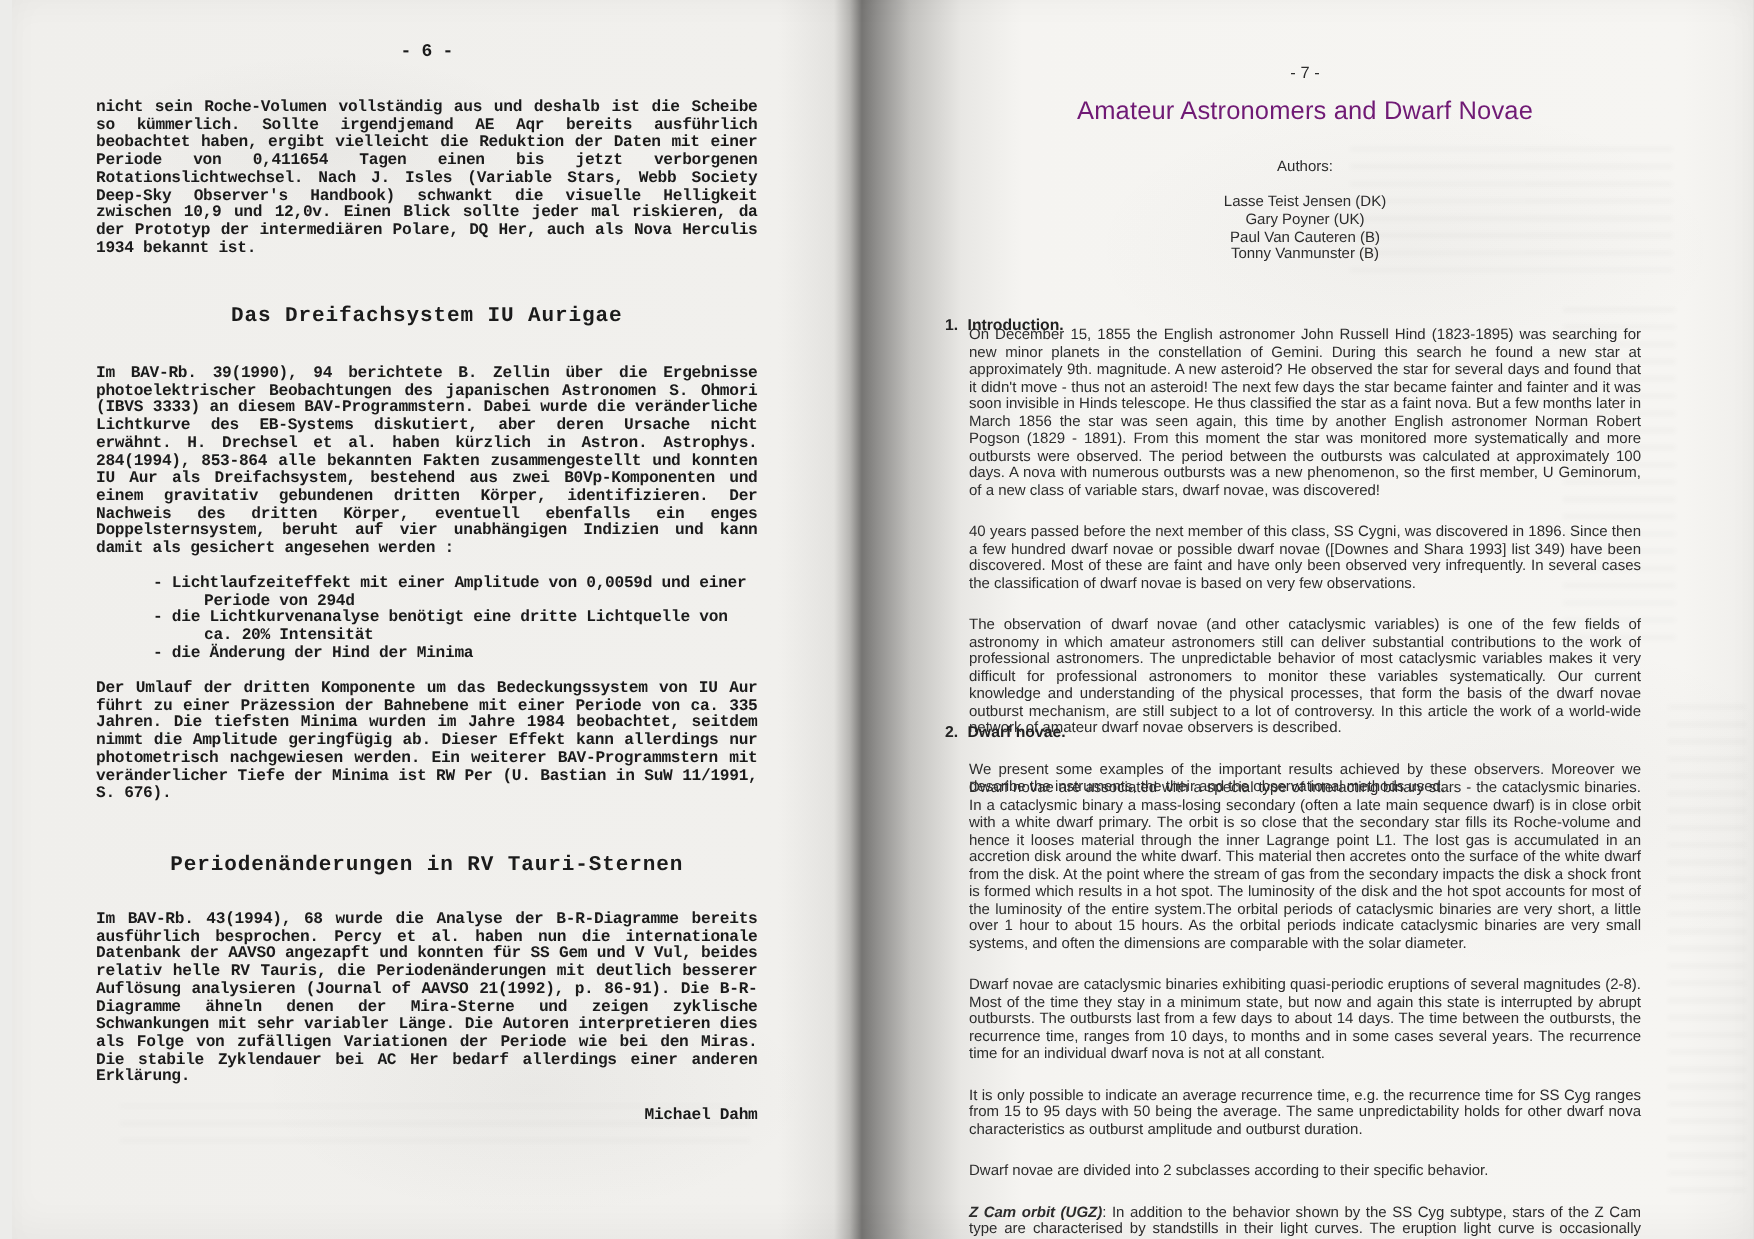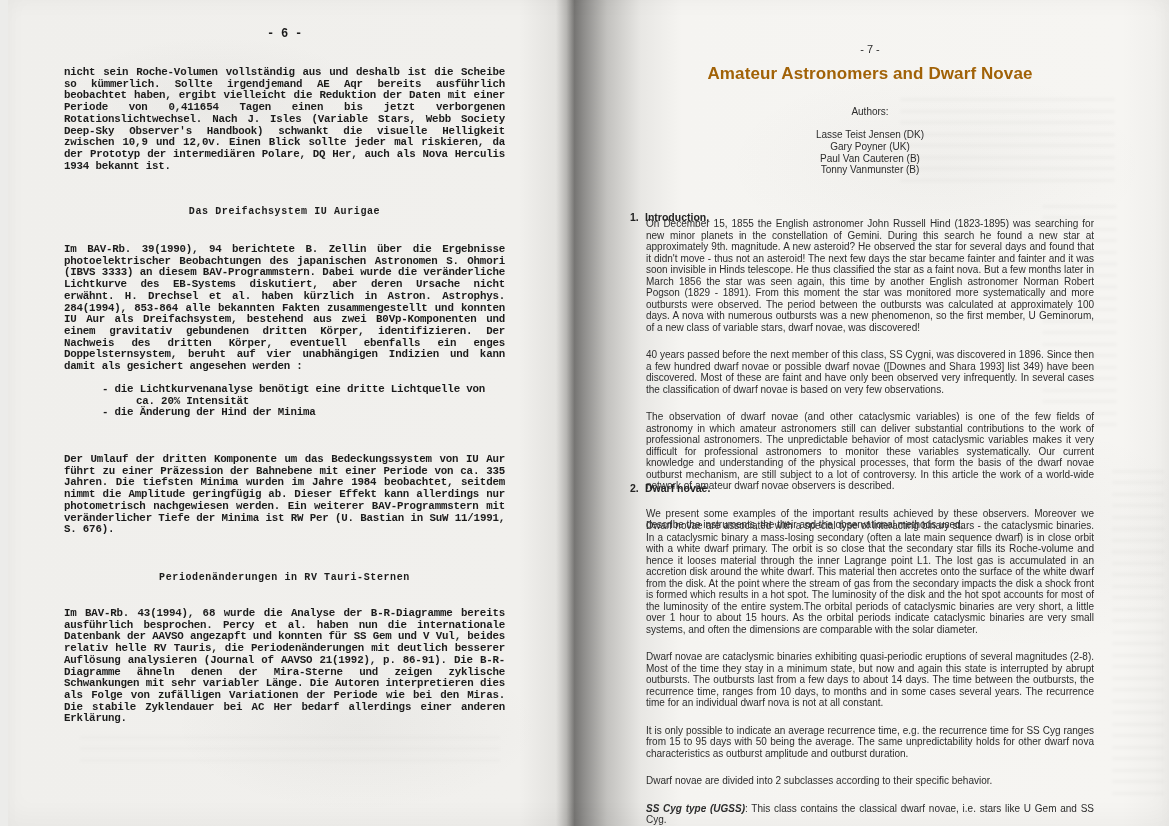--- a/index.html
+++ b/index.html
@@ -63,31 +63,31 @@
     font-size: 10px;
     line-height: 11.5px;
   }
   .abs { position: absolute; }
   .center { text-align: center; }
   .just { text-align: justify; }
   .pre { white-space: pre; }
 
   
   .lp-col { left: 64px; width: 441px; }
-  .lp-heading { font-size: 10px; letter-spacing: 0.6px; }
+  .lp-heading { font-size: 14px; letter-spacing: 0.6px; }
   .lp-bullet {
     padding-left: 72px;
     text-indent: -34px;
   }
   .lp-sig { text-align: right; }
 
   
   .rp-col { left: 630px; width: 480px; }
   .rp-pagenum { font-size: 11px; font-weight: 400; }
-  .rp-title { font-size: 17px; font-weight: 700; color: #a16207; letter-spacing: 0.1px; }
+  .rp-title { font-size: 17px; font-weight: 400; color: #701a75; letter-spacing: 0.1px; }
   .rp-authors div { line-height: 11.8px; }
   .rp-heading { font-weight: 700; font-size: 10.5px; color: #222; }
   .rp-heading .num { display: inline-block; width: 15px; }
   .rp-body p { margin: 16px; }
   .rp-sub { margin-top: 11px !important; }
   .lead { font-weight: 700; font-style: italic; }
 </style>
 </head>
 <body>
 
@@ -102,30 +102,32 @@
 
   <div class="abs mono lp-col center pre" style="top:29px; font-size:12px;">- 6 -</div>
 
   <div class="abs mono lp-col just" style="top:67px;">nicht sein Roche-Volumen vollständig aus und deshalb ist die Scheibe so kümmerlich. Sollte irgendjemand AE Aqr bereits ausführlich beobachtet haben, ergibt vielleicht die Reduktion der Daten mit einer Periode von 0,411654 Tagen einen bis jetzt verborgenen Rotationslichtwechsel. Nach J. Isles (Variable Stars, Webb Society Deep-Sky Observer's Handbook) schwankt die visuelle Helligkeit zwischen 10,9 und 12,0v. Einen Blick sollte jeder mal riskieren, da der Prototyp der intermediären Polare, DQ Her, auch als Nova Herculis 1934 bekannt ist.</div>
 
   <div class="abs mono lp-col center lp-heading" style="top:206px;">Das Dreifachsystem IU Aurigae</div>
 
   <div class="abs mono lp-col just" style="top:244px;">Im BAV-Rb. 39(1990), 94 berichtete B. Zellin über die Ergebnisse photoelektrischer Beobachtungen des japanischen Astronomen S. Ohmori (IBVS 3333) an diesem BAV-Programmstern. Dabei wurde die veränderliche Lichtkurve des EB-Systems diskutiert, aber deren Ursache nicht erwähnt. H. Drechsel et al. haben kürzlich in Astron. Astrophys. 284(1994), 853-864 alle bekannten Fakten zusammengestellt und konnten IU Aur als Dreifachsystem, bestehend aus zwei B0Vp-Komponenten und einem gravitativ gebundenen dritten Körper, identifizieren. Der Nachweis des dritten Körper, eventuell ebenfalls ein enges Doppelsternsystem, beruht auf vier unabhängigen Indizien und kann damit als gesichert angesehen werden :</div>
 
   <div class="abs mono lp-col" style="top:384px;">
+    <div class="lp-bullet">- Lichtlaufzeiteffekt mit einer Amplitude von 0,0059d und einer Periode von 294d</div>
     <div class="lp-bullet">- die Lichtkurvenanalyse benötigt eine dritte Lichtquelle von ca. 20% Intensität</div>
     <div class="lp-bullet">- die Änderung der Hind der Minima</div>
   </div>
 
   <div class="abs mono lp-col just" style="top:454px;">Der Umlauf der dritten Komponente um das Bedeckungssystem von IU Aur führt zu einer Präzession der Bahnebene mit einer Periode von ca. 335 Jahren. Die tiefsten Minima wurden im Jahre 1984 beobachtet, seitdem nimmt die Amplitude geringfügig ab. Dieser Effekt kann allerdings nur photometrisch nachgewiesen werden. Ein weiterer BAV-Programmstern mit veränderlicher Tiefe der Minima ist RW Per (U. Bastian in SuW 11/1991, S. 676).</div>
 
   <div class="abs mono lp-col center lp-heading" style="top:572px;">Periodenänderungen in RV Tauri-Sternen</div>
 
   <div class="abs mono lp-col just" style="top:608px;">Im BAV-Rb. 43(1994), 68 wurde die Analyse der B-R-Diagramme bereits ausführlich besprochen. Percy et al. haben nun die internationale Datenbank der AAVSO angezapft und konnten für SS Gem und V Vul, beides relativ helle RV Tauris, die Periodenänderungen mit deutlich besserer Auflösung analysieren (Journal of AAVSO 21(1992), p. 86-91). Die B-R-Diagramme ähneln denen der Mira-Sterne und zeigen zyklische Schwankungen mit sehr variabler Länge. Die Autoren interpretieren dies als Folge von zufälligen Variationen der Periode wie bei den Miras. Die stabile Zyklendauer bei AC Her bedarf allerdings einer anderen Erklärung.</div>
 
+  <div class="abs mono lp-col lp-sig" style="top:739px;">Michael Dahm</div>
 
   <div class="abs sans rp-col center pre rp-pagenum" style="top:44px;">- 7 -</div>
 
   <div class="abs sans rp-col center rp-title" style="top:68px;">Amateur Astronomers and Dwarf Novae</div>
 
   <div class="abs sans rp-col center" style="top:106px;">Authors:</div>
 
   <div class="abs sans rp-col center rp-authors" style="top:129px;">
     <div>Lasse Teist Jensen (DK)</div>
     <div>Gary Poyner (UK)</div>
@@ -147,18 +149,17 @@
   <div class="abs sans rp-col rp-heading" style="top:483px;">
     <span class="num">2.</span><span>Dwarf novae.</span>
   </div>
 
   <div class="abs sans rp-col just rp-body" style="top:504px;">
     <p>Dwarf novae are associated with a special type of interacting binary stars - the cataclysmic binaries. In a cataclysmic binary a mass-losing secondary (often a late main sequence dwarf) is in close orbit with a white dwarf primary. The orbit is so close that the secondary star fills its Roche-volume and hence it looses material through the inner Lagrange point L1. The lost gas is accumulated in an accretion disk around the white dwarf. This material then accretes onto the surface of the white dwarf from the disk. At the point where the stream of gas from the secondary impacts the disk a shock front is formed which results in a hot spot. The luminosity of the disk and the hot spot accounts for most of the luminosity of the entire system.The orbital periods of cataclysmic binaries are very short, a little over 1 hour to about 15 hours. As the orbital periods indicate cataclysmic binaries are very small systems, and often the dimensions are comparable with the solar diameter.</p>
     <p>Dwarf novae are cataclysmic binaries exhibiting quasi-periodic eruptions of several magnitudes (2-8). Most of the time they stay in a minimum state, but now and again this state is interrupted by abrupt outbursts. The outbursts last from a few days to about 14 days. The time between the outbursts, the recurrence time, ranges from 10 days, to months and in some cases several years. The recurrence time for an individual dwarf nova is not at all constant.</p>
     <p>It is only possible to indicate an average recurrence time, e.g. the recurrence time for SS Cyg ranges from 15 to 95 days with 50 being the average. The same unpredictability holds for other dwarf nova characteristics as outburst amplitude and outburst duration.</p>
     <p>Dwarf novae are divided into 2 subclasses according to their specific behavior.</p>
 
-    <p class="rp-sub"><span class="lead">SS Cyg type (UGSS)</span><span>: This class contains the classical dwarf novae, i.e. stars like U Gem and SS Cyg.</span></p>
 
     <p class="rp-sub"><span class="lead">Z Cam orbit (UGZ)</span><span>: In addition to the behavior shown by the SS Cyg subtype, stars of the Z Cam type are characterised by standstills in their light curves. The eruption light curve is occasionally interrupted by</span></p>
   </div>
 
 </div>
 
 </body></html>

